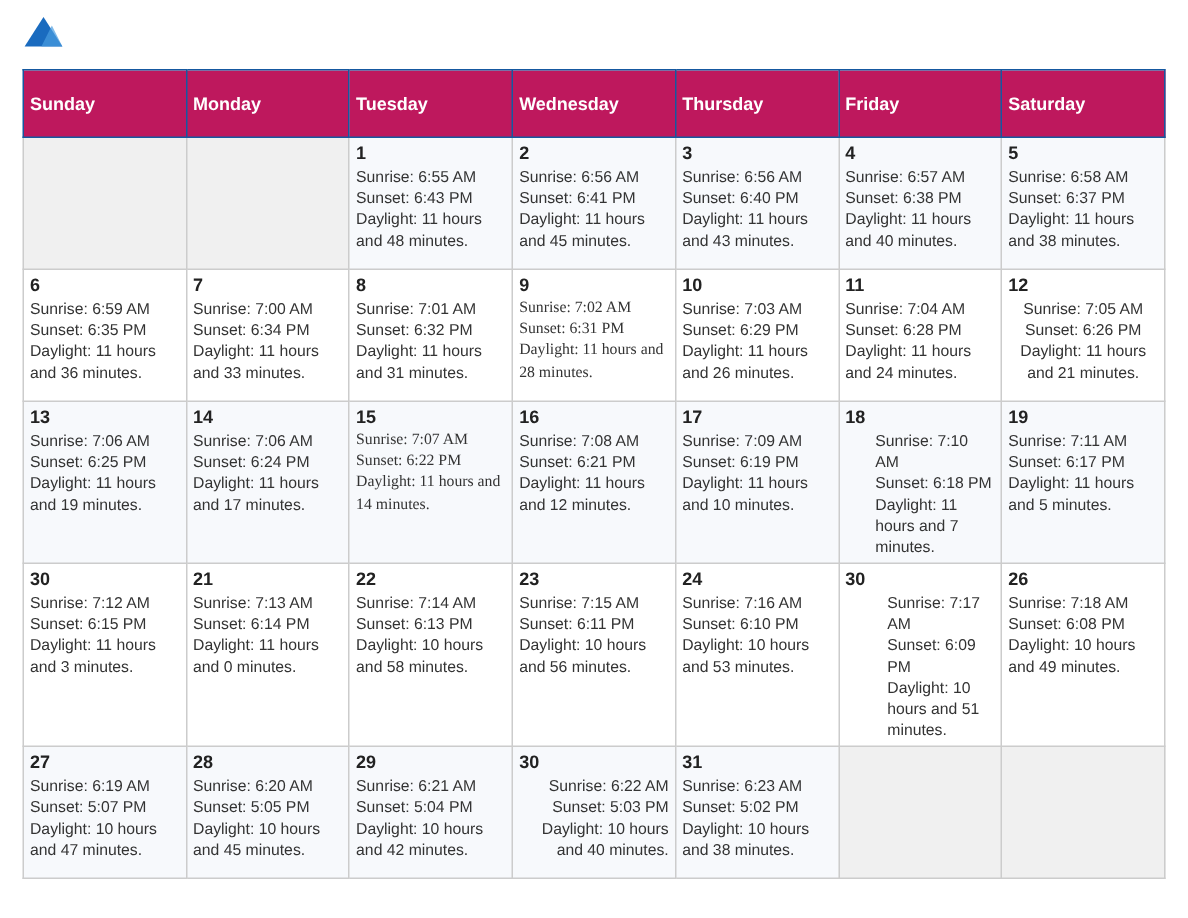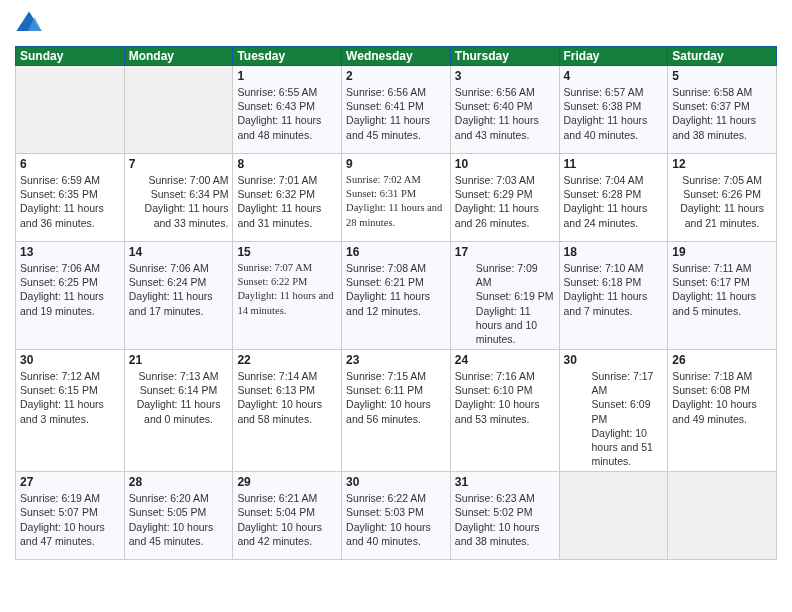--- a/index.html
+++ b/index.html
@@ -48,23 +48,23 @@
       font-size: 16px;
       font-weight: normal;
       color: #444;
     }
     .calendar {
       width: 100%;
       border-collapse: collapse;
       font-size: 11px;
     }
     .calendar thead th {
-      background: #15803d;
+      background: #be185d;
       color: #fff;
-      padding: 2px 4px;
+      padding: 15px 4px;
       text-align: left;
       font-size: 12px;
       font-weight: bold;
       border: 1px solid #1558a0;
     }
     .calendar tbody td {
       border: 1px solid #ccc;
       vertical-align: top;
       padding: 3px 4px;
       width: calc(100%/7);
@@ -164,21 +164,21 @@
         </tr>
         <tr>
           <td>
             <span class="day-number">6</span>
             <div class="day-info" style="white-space: pre-line;">Sunrise: 6:59 AM
 Sunset: 6:35 PM
 Daylight: 11 hours and 36 minutes.</div>
           </td>
           <td>
             <span class="day-number">7</span>
-            <div class="day-info" style="white-space: pre-line; text-align: right;">Sunrise: 7:00 AM
+            <div class="day-info" style="white-space: pre-line;">Sunrise: 7:00 AM
 Sunset: 6:34 PM
 Daylight: 11 hours and 33 minutes.</div>
           </td>
           <td>
             <span class="day-number">8</span>
             <div class="day-info" style="white-space: pre-line;">Sunrise: 7:01 AM
 Sunset: 6:32 PM
 Daylight: 11 hours and 31 minutes.</div>
           </td>
           <td>
@@ -226,47 +226,47 @@
 Daylight: 11 hours and 14 minutes.</div>
           </td>
           <td>
             <span class="day-number">16</span>
             <div class="day-info" style="white-space: pre-line;">Sunrise: 7:08 AM
 Sunset: 6:21 PM
 Daylight: 11 hours and 12 minutes.</div>
           </td>
           <td>
             <span class="day-number">17</span>
-            <div class="day-info" style="white-space: pre-line; margin-left: 21px;">Sunrise: 7:09 AM
+            <div class="day-info" style="white-space: pre-line;">Sunrise: 7:09 AM
 Sunset: 6:19 PM
 Daylight: 11 hours and 10 minutes.</div>
           </td>
           <td>
             <span class="day-number">18</span>
-            <div class="day-info" style="white-space: pre-line;">Sunrise: 7:10 AM
+            <div class="day-info" style="white-space: pre-line; margin-left: 20px;">Sunrise: 7:10 AM
 Sunset: 6:18 PM
 Daylight: 11 hours and 7 minutes.</div>
           </td>
           <td>
             <span class="day-number">19</span>
             <div class="day-info" style="white-space: pre-line;">Sunrise: 7:11 AM
 Sunset: 6:17 PM
 Daylight: 11 hours and 5 minutes.</div>
           </td>
         </tr>
         <tr>
           <td>
             <span class="day-number">30</span>
             <div class="day-info" style="white-space: pre-line;">Sunrise: 7:12 AM
 Sunset: 6:15 PM
 Daylight: 11 hours and 3 minutes.</div>
           </td>
           <td>
             <span class="day-number">21</span>
-            <div class="day-info" style="white-space: pre-line; text-align: center;">Sunrise: 7:13 AM
+            <div class="day-info" style="white-space: pre-line;">Sunrise: 7:13 AM
 Sunset: 6:14 PM
 Daylight: 11 hours and 0 minutes.</div>
           </td>
           <td>
             <span class="day-number">22</span>
             <div class="day-info" style="white-space: pre-line;">Sunrise: 7:14 AM
 Sunset: 6:13 PM
 Daylight: 10 hours and 58 minutes.</div>
           </td>
           <td>
@@ -308,21 +308,21 @@
 Daylight: 10 hours and 45 minutes.</div>
           </td>
           <td>
             <span class="day-number">29</span>
             <div class="day-info" style="white-space: pre-line;">Sunrise: 6:21 AM
 Sunset: 5:04 PM
 Daylight: 10 hours and 42 minutes.</div>
           </td>
           <td>
             <span class="day-number">30</span>
-            <div class="day-info" style="white-space: pre-line;">Sunrise: 6:22 AM
+            <div class="day-info" style="white-space: pre-line; text-align: right;">Sunrise: 6:22 AM
 Sunset: 5:03 PM
 Daylight: 10 hours and 40 minutes.</div>
           </td>
           <td>
             <span class="day-number">31</span>
             <div class="day-info" style="white-space: pre-line;">Sunrise: 6:23 AM
 Sunset: 5:02 PM
 Daylight: 10 hours and 38 minutes.</div>
           </td>
           <td class="empty-cell"></td>

